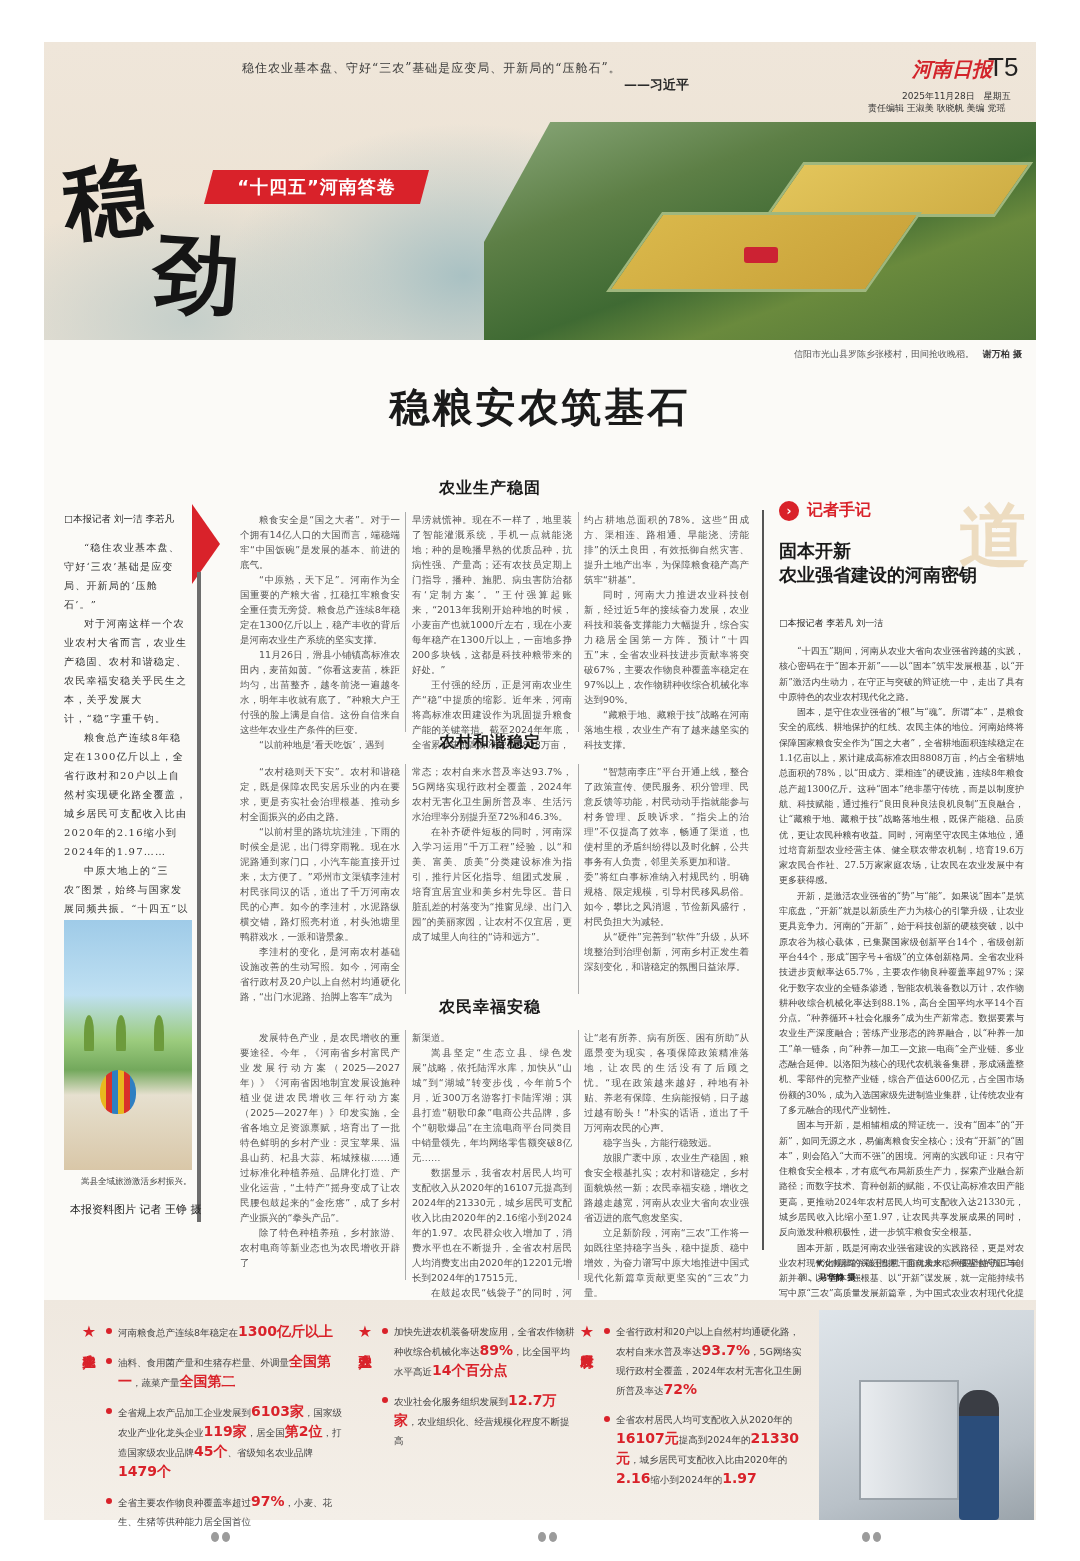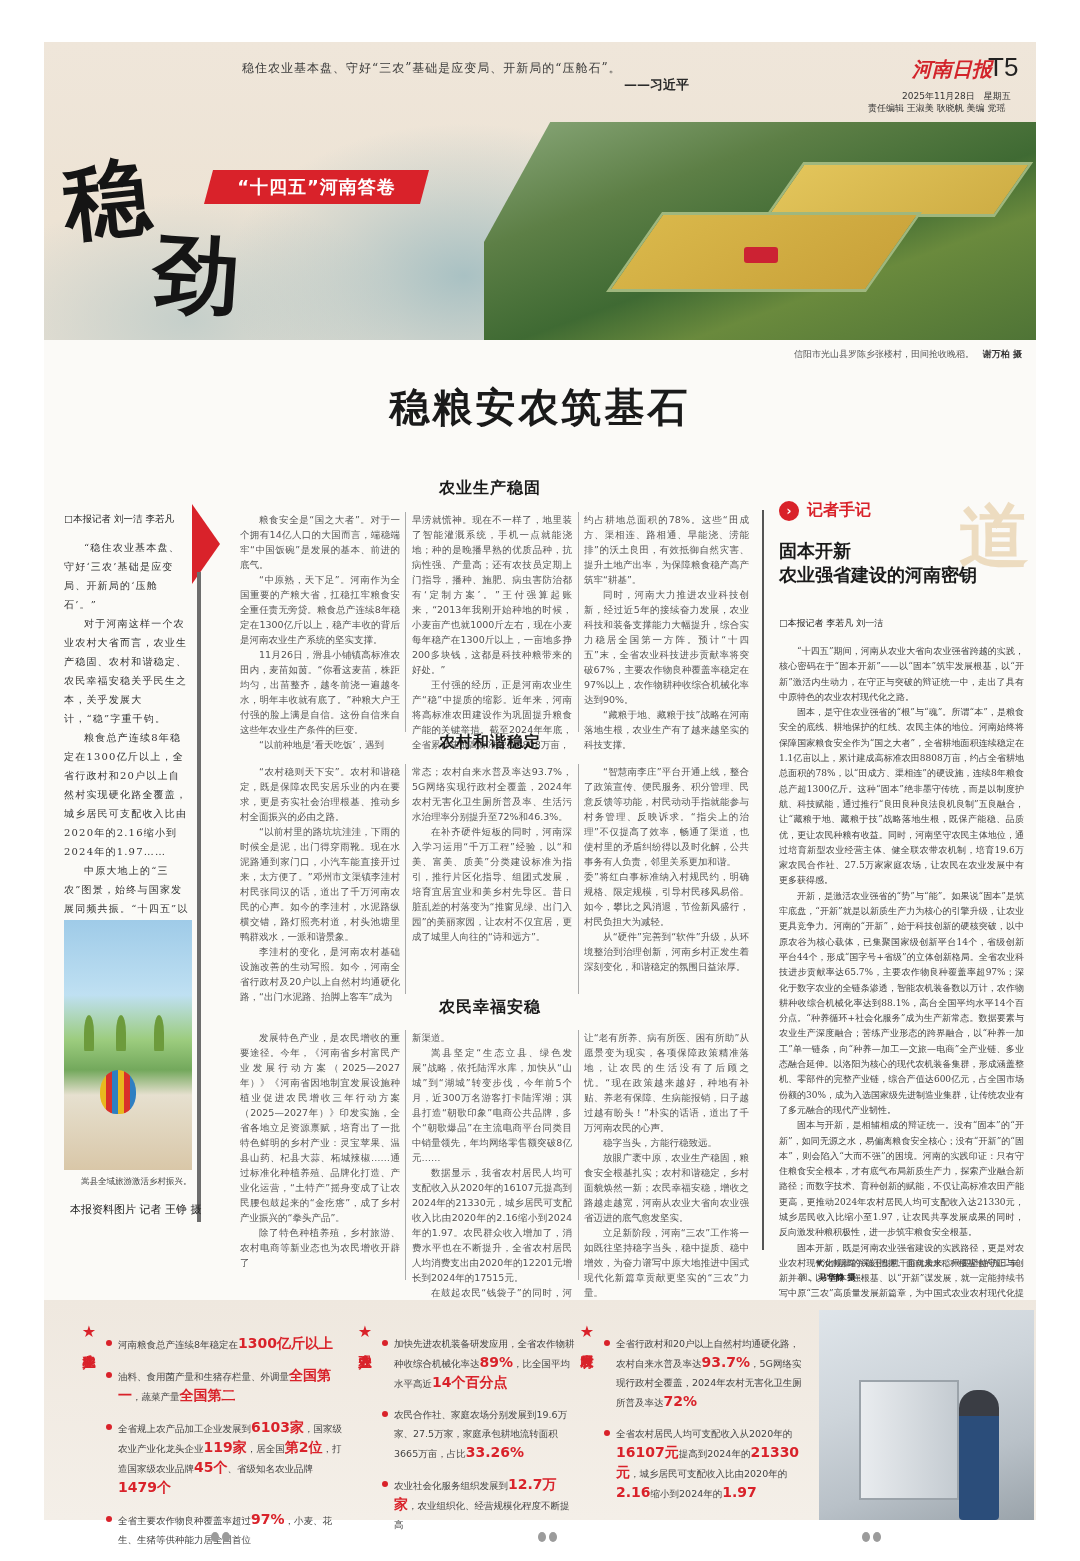--- a/index.html
+++ b/index.html
@@ -56,21 +56,21 @@
   .right-caption { position: absolute; left: 755px; top: 1214px; width: 225px; font-size: 8.5px; line-height: 14px; color: #444; font-family: "DejaVu Serif", serif; text-indent: 2em; }
   .right-caption b { font-family: "DejaVu Sans", sans-serif; color: #222; }
   .right-divider { position: absolute; left: 718px; top: 468px; width: 2px; height: 740px; background: #555; }
   
   .stats-panel { position: absolute; left: 0; top: 1258px; width: 992px; height: 220px; background: linear-gradient(180deg, #efe8df, #f4efe8); }
   .stat-group { position: absolute; top: 22px; }
   .stat-head { position: absolute; left: 0; top: 0; width: 18px; text-align: center; color: #d9222a; }
   .stat-star { font-size: 16px; }
   .stat-vtitle { font-size: 13px; font-weight: bold; line-height: 15px; writing-mode: vertical-rl; margin: 4px auto 0; }
   .stat-list { position: absolute; left: 26px; top: 0; font-size: 9.5px; line-height: 19px; color: #444; }
-  .stat-item { position: relative; padding-left: 12px; margin-bottom: 10px; margin-top: 12px; }
+  .stat-item { position: relative; padding-left: 12px; margin-bottom: 10px; }
   .stat-item::before { content: ""; position: absolute; left: 0; top: 6px; width: 6px; height: 6px; border-radius: 50%; background: #d9222a; }
   .hl { color: #d9222a; font-weight: bold; font-size: 14px; }
   .factory { position: absolute; left: 775px; top: 10px; width: 215px; height: 210px; background: linear-gradient(160deg, #dfe5ea 0%, #cdd4da 40%, #b9c1c8 70%, #9aa3aa 100%); overflow: hidden; }
   .machine { position: absolute; left: 40px; top: 70px; width: 100px; height: 120px; background: linear-gradient(90deg, #e9ecef, #c4cbd1); border: 2px solid #9ba3aa; }
   .worker { position: absolute; left: 140px; top: 80px; width: 40px; height: 130px; background: linear-gradient(180deg, #3a3d44 0 20%, #2b4d7a 20% 100%); border-radius: 18px 18px 4px 4px; }
   .dots { position: absolute; top: 1532px; display: flex; gap: 3px; }
   .dot { width: 8px; height: 10px; border-radius: 50%; background: #9b9b9b; }
 </style>
 </head>
 <body>
@@ -223,21 +223,20 @@
       </div>
     </div>
 
     <div class="stat-group" style="left:312px; width:220px;">
       <div class="stat-head">
         <div class="stat-star">★</div>
         <div class="stat-vtitle">农业产业强</div>
       </div>
       <div class="stat-list" style="width:196px;">
         <div class="stat-item"><span>加快先进农机装备研发应用，全省农作物耕种收综合机械化率达</span><span class="hl">89%</span><span>，比全国平均水平高近</span><span class="hl">14个百分点</span></div>
-        <div class="stat-item"><span>农民合作社、家庭农场分别发展到19.6万家、27.5万家，家庭承包耕地流转面积3665万亩，占比</span><span class="hl">33.26%</span></div>
         <div class="stat-item"><span>农业社会化服务组织发展到</span><span class="hl">12.7万家</span><span>，农业组织化、经营规模化程度不断提高</span></div>
       </div>
     </div>
 
     <div class="stat-group" style="left:534px; width:230px;">
       <div class="stat-head">
         <div class="stat-star">★</div>
         <div class="stat-vtitle">农村发展旺</div>
       </div>
       <div class="stat-list" style="width:200px;">

